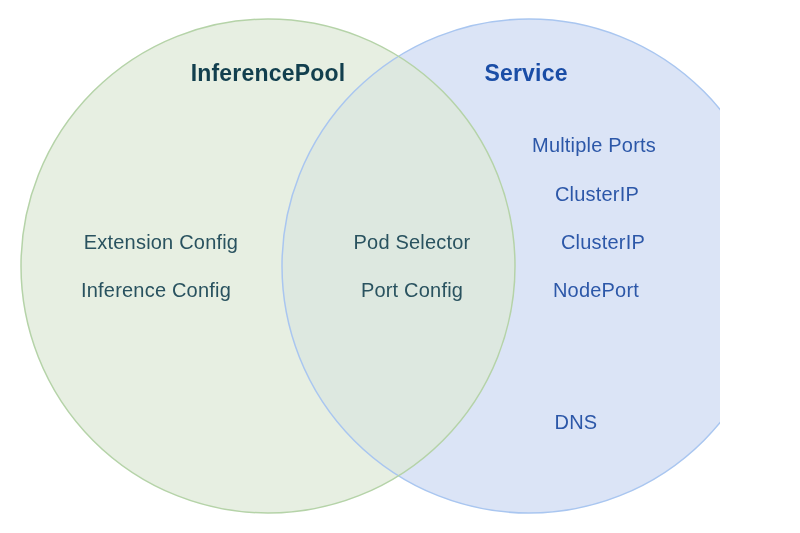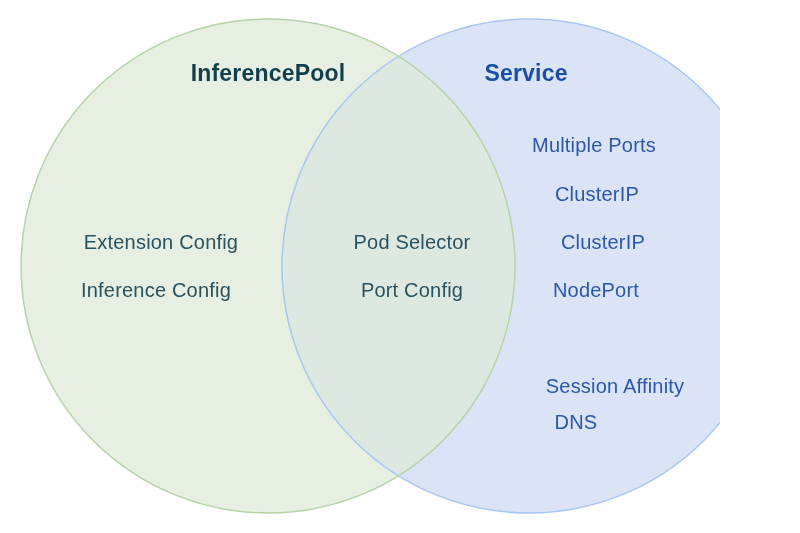--- a/index.html
+++ b/index.html
@@ -58,16 +58,15 @@
   <div class="label left-item" style="left:161px; top:242px;text-align:center;">Extension Config</div>
   <div class="label left-item" style="left:156px; top:290px;">Inference Config</div>
 
   <div class="label mid-item" style="left:400px; top:242px;">Pod Selector</div>
   <div class="label mid-item" style="left:400px; top:290px;text-align:right;">Port Config</div>
 
   <div class="label right-item" style="left:594px; top:145px;">Multiple Ports</div>
   <div class="label right-item" style="left:597px; top:194px;">ClusterIP</div>
   <div class="label right-item" style="left:603px; top:242px;">ClusterIP</div>
   <div class="label right-item" style="left:596px; top:290px;">NodePort</div>
-  <div class="label right-item" style="left:615px; top:386px;">Session Affinity</div>
   <div class="label right-item" style="left:576px; top:422px;">DNS</div>
 
 </div>
 
 </body></html>

